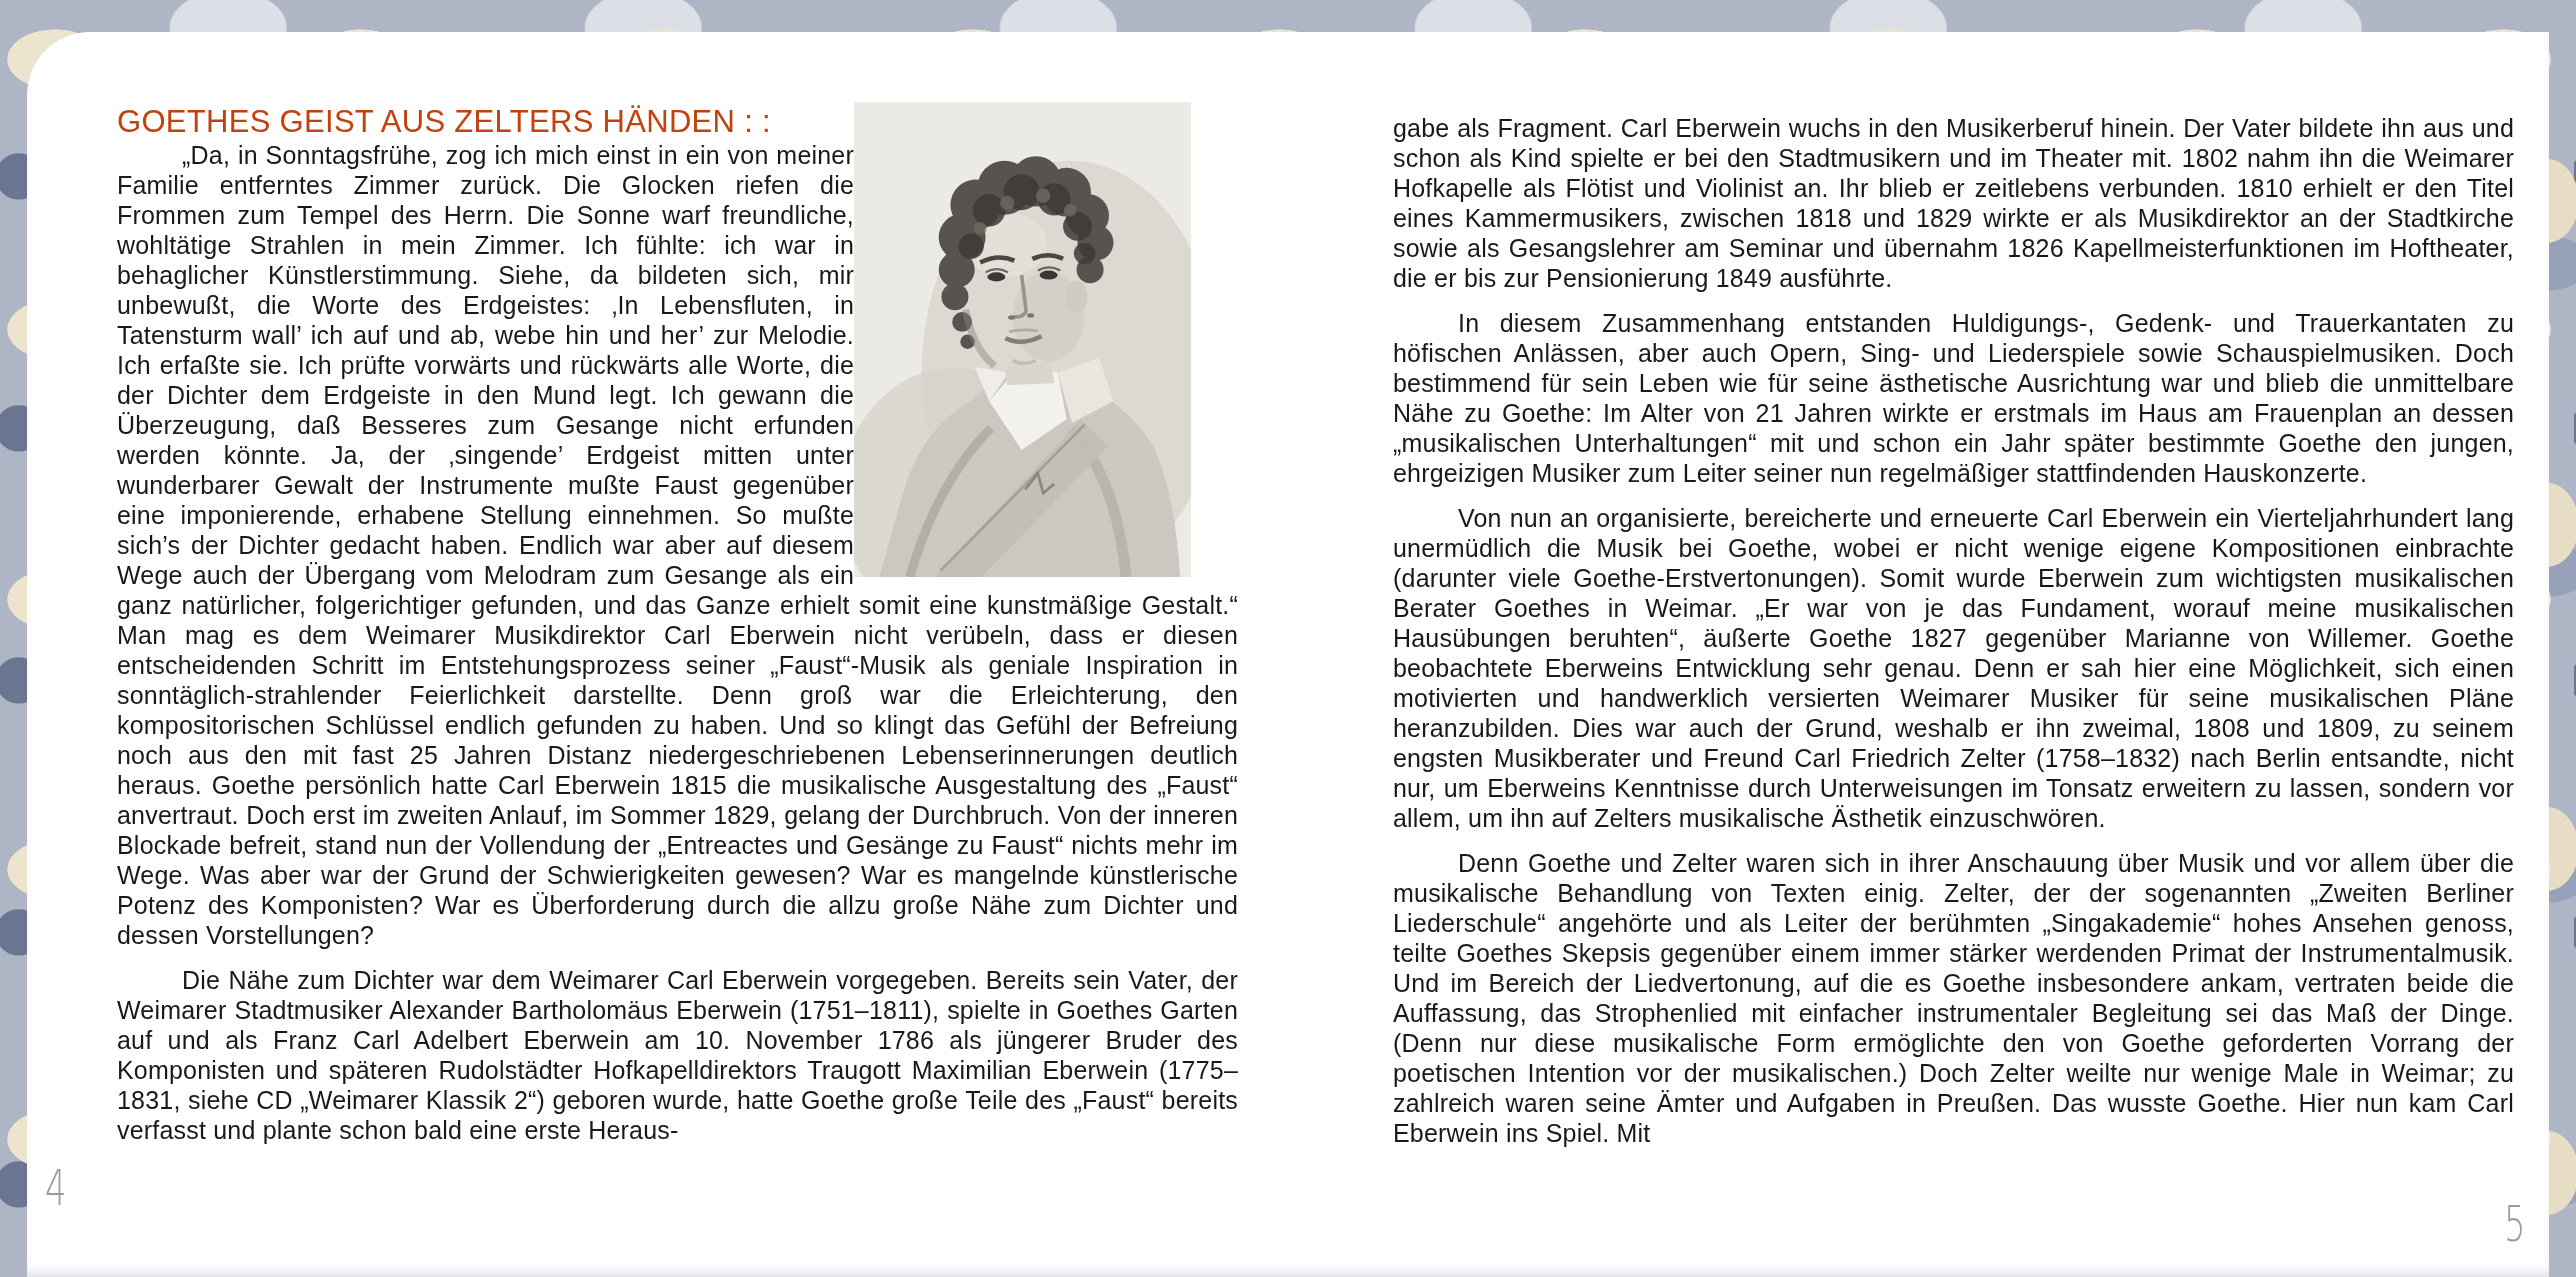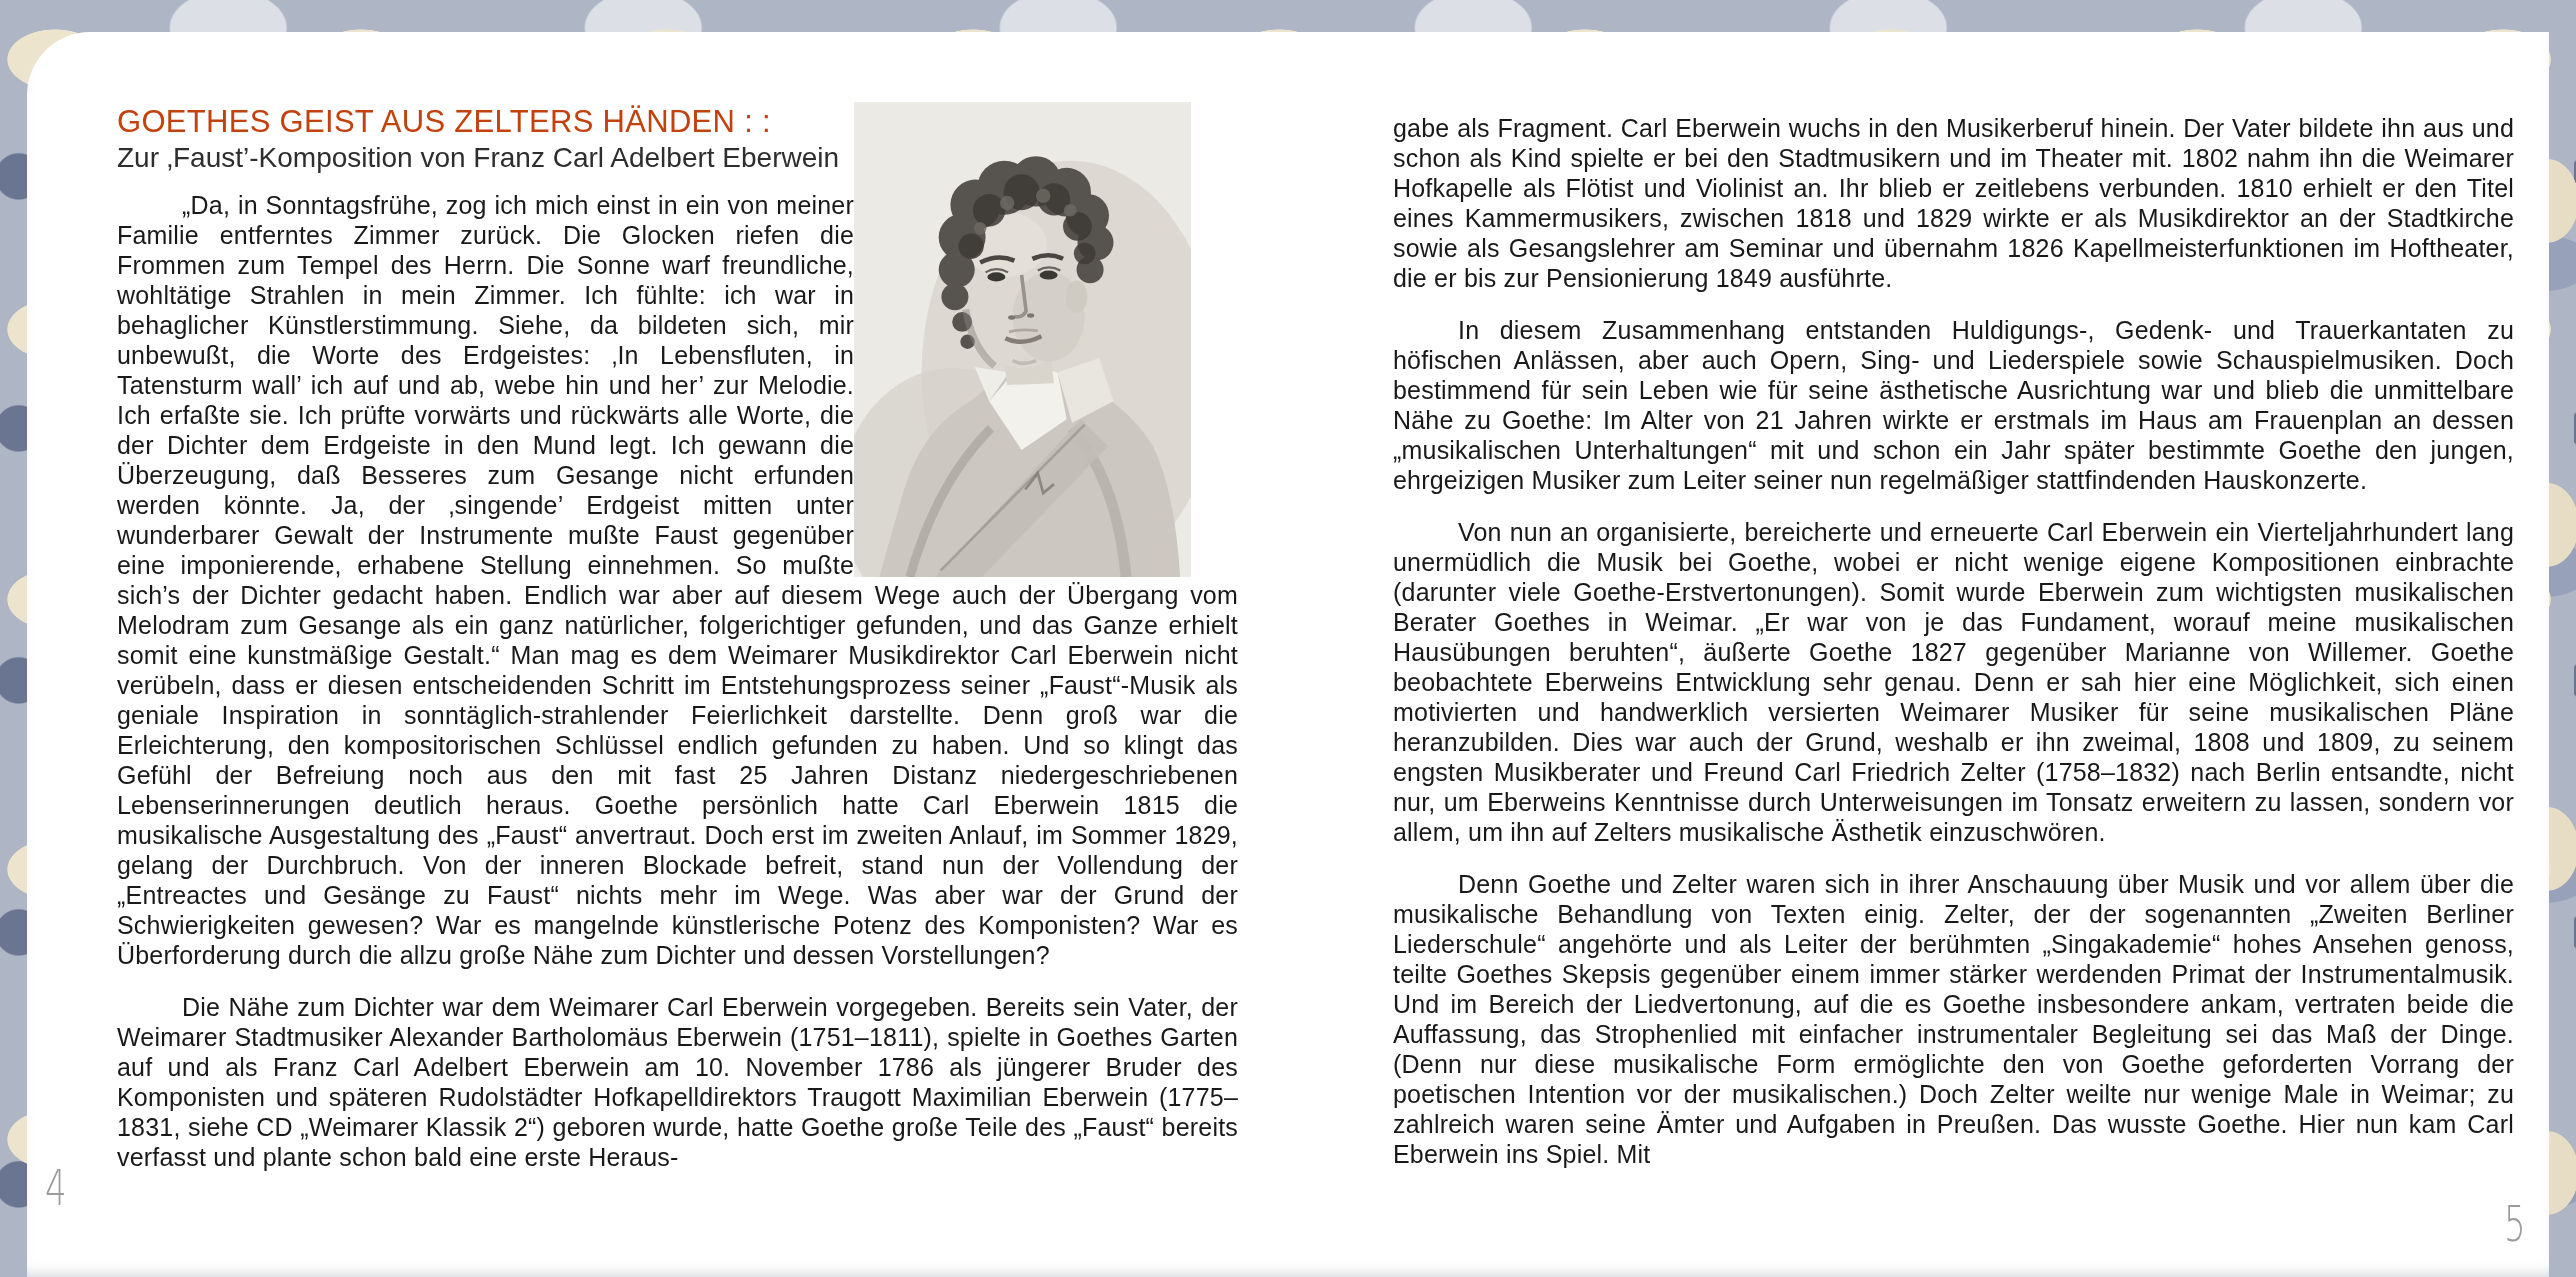--- a/index.html
+++ b/index.html
@@ -38,42 +38,41 @@
     margin:0;font-size:31px;line-height:36px;font-weight:500;
     color:#c2410c;letter-spacing:0.3px;
   }
   h2{
     margin:0 0 14.4px 0;font-size:28px;line-height:36px;font-weight:400;color:#2e2e2e;
   }
   .para{
     margin:0;font-size:25px;line-height:30px;text-align:justify;
     color:#191919;letter-spacing:0.2px;hyphens:auto;
   }
-  .para + .para{margin-top:22px;}
+  .para + .para{margin-top:15px;}
   .para.indent{text-indent:65px;}
   .it{}
   .pagenum{
     position:absolute;font-size:50px;line-height:50px;color:#9b9b9b;
     font-family:"DejaVu Sans",sans-serif;font-weight:200;
     transform:scaleX(.68);transform-origin:left bottom;
   }
   .pn-left{left:18px;top:1131px;}
   .pn-right{left:2477px;top:1167px;}
 </style>
 </head>
 <body>
 
 <div class="backdrop"></div>
 
 <div class="sheet">
 
   <div class="col col-left">
     <div class="portrait-space"></div>
     <h1>GOETHES GEIST AUS ZELTERS HÄNDEN : :</h1>
-    <h2>Zur ‚Faust’-Komposition von Franz Carl Adelbert Eberwein</h2>
     <div>
         <p class="para indent"><span class="it">„Da, in Sonntagsfrühe, zog ich mich einst in ein von meiner Familie entferntes Zimmer zurück. Die Glocken riefen die Frommen zum Tempel des Herrn. Die Sonne warf freundliche, wohltätige Strahlen in mein Zimmer. Ich fühlte: ich war in behaglicher Künstlerstimmung. Siehe, da bildeten sich, mir unbewußt, die Worte des Erdgeistes: ‚In Lebensfluten, in Tatensturm wall’ ich auf und ab, webe hin und her’ zur Melodie. Ich erfaßte sie. Ich prüfte vorwärts und rückwärts alle Worte, die der Dichter dem Erdgeiste in den Mund legt. Ich gewann die Überzeugung, daß Besseres zum Gesange nicht erfunden werden könnte. Ja, der ‚singende’ Erdgeist mitten unter wunderbarer Gewalt der Instrumente mußte Faust gegenüber eine imponierende, erhabene Stellung einnehmen. So mußte sich’s der Dichter gedacht haben. Endlich war aber auf diesem Wege auch der Übergang vom Melodram zum Gesange als ein ganz natürlicher, folgerichtiger gefunden, und das Ganze erhielt somit eine kunstmäßige Gestalt.“ </span><span class="re">Man mag es dem Weimarer Musikdirektor Carl Eberwein nicht verübeln, dass er diesen entscheidenden Schritt im Entstehungsprozess seiner „Faust“-Musik als geniale Inspiration in sonntäglich-strahlender Feierlichkeit darstellte. Denn groß war die Erleichterung, den kompositorischen Schlüssel endlich gefunden zu haben. Und so klingt das Gefühl der Befreiung noch aus den mit fast 25 Jahren Distanz niedergeschriebenen Lebenserinnerungen deutlich heraus. Goethe persönlich hatte Carl Eberwein 1815 die musikalische Ausgestaltung des „Faust“ anvertraut. Doch erst im zweiten Anlauf, im Sommer 1829, gelang der Durchbruch. Von der inneren Blockade befreit, stand nun der Vollendung der „Entreactes und Gesänge zu Faust“ nichts mehr im Wege. Was aber war der Grund der Schwierigkeiten gewesen? War es mangelnde künstlerische Potenz des Komponisten? War es Überforderung durch die allzu große Nähe zum Dichter und dessen Vorstellungen?</span></p>
         <p class="para indent"><span class="re">Die Nähe zum Dichter war dem Weimarer Carl Eberwein vorgegeben. Bereits sein Vater, der Weimarer Stadtmusiker Alexander Bartholomäus Eberwein (1751–1811), spielte in Goethes Garten auf und als Franz Carl Adelbert Eberwein am 10. November 1786 als jüngerer Bruder des Komponisten und späteren Rudolstädter Hofkapelldirektors Traugott Maximilian Eberwein (1775–1831, siehe CD „Weimarer Klassik 2“) geboren wurde, hatte Goethe große Teile des „Faust“ bereits verfasst und plante schon bald eine erste Heraus-</span></p>
       </div>
   </div>
 
   <div class="col col-right">
     <div>
         <p class="para"><span class="re">gabe als Fragment. Carl Eberwein wuchs in den Musikerberuf hinein. Der Vater bildete ihn aus und schon als Kind spielte er bei den Stadtmusikern und im Theater mit. 1802 nahm ihn die Weimarer Hofkapelle als Flötist und Violinist an. Ihr blieb er zeitlebens verbunden. 1810 erhielt er den Titel eines Kammermusikers, zwischen 1818 und 1829 wirkte er als Musikdirektor an der Stadtkirche sowie als Gesangslehrer am Seminar und übernahm 1826 Kapellmeisterfunktionen im Hoftheater, die er bis zur Pensionierung 1849 ausführte.</span></p>
         <p class="para indent"><span class="re">In diesem Zusammenhang entstanden Huldigungs-, Gedenk- und Trauerkantaten zu höfischen Anlässen, aber auch Opern, Sing- und Liederspiele sowie Schauspielmusiken. Doch bestimmend für sein Leben wie für seine ästhetische Ausrichtung war und blieb die unmittelbare Nähe zu Goethe: Im Alter von 21 Jahren wirkte er erstmals im Haus am Frauenplan an dessen „musikalischen Unterhaltungen“ mit und schon ein Jahr später bestimmte Goethe den jungen, ehrgeizigen Musiker zum Leiter seiner nun regelmäßiger stattfindenden Hauskonzerte.</span></p>

